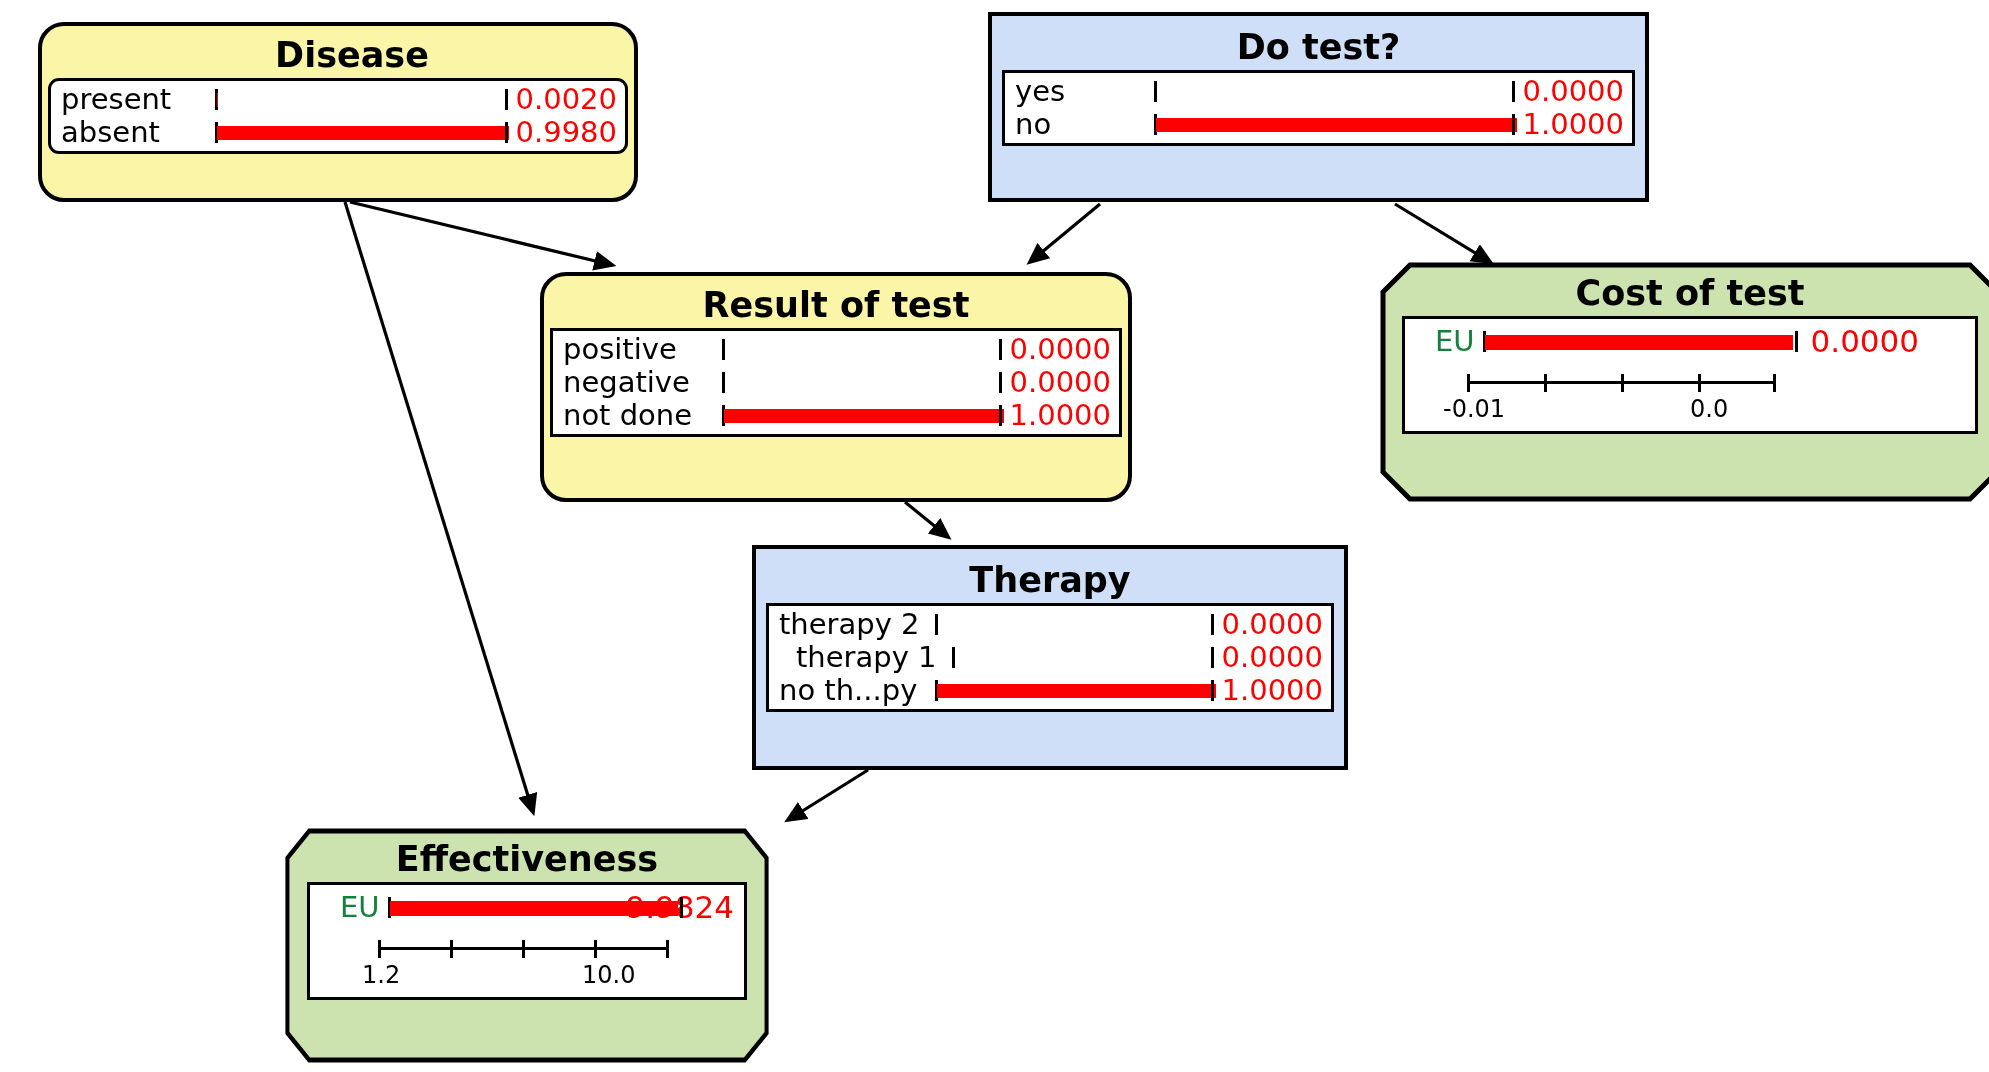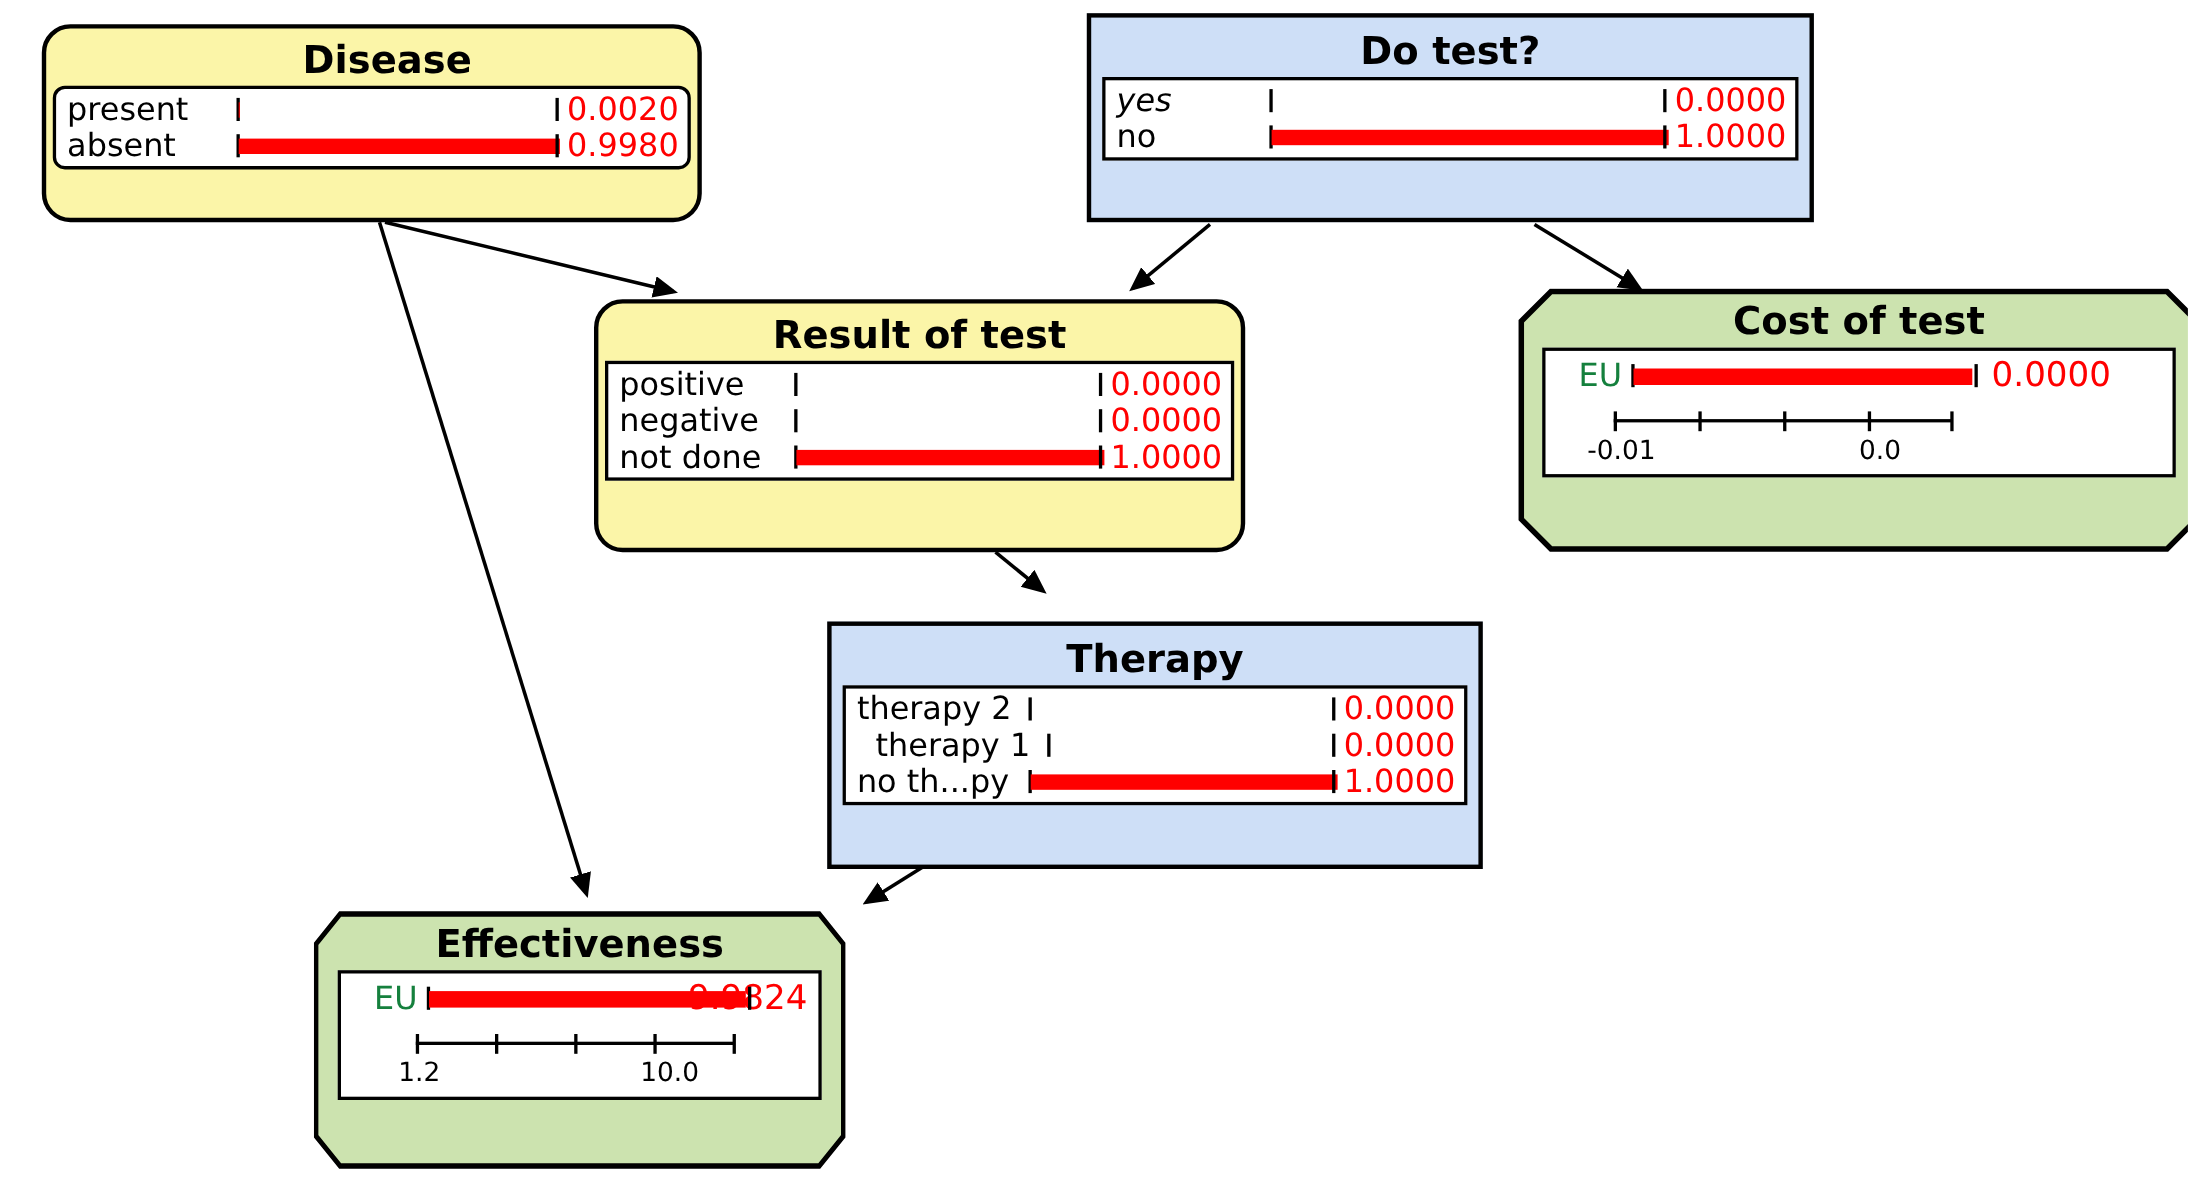--- a/index.html
+++ b/index.html
@@ -253,21 +253,21 @@
         </div>
       </div>
     </div>
   </div>
 
   <div class="node decision" style="left:955px; top:12px; width:661px; height:190px;margin-left:33px;">
     <div class="node-title" style="margin-top:8px;">Do test?</div>
     <div class="panel" style="margin:0 10px;">
       <div class="states">
         <div class="state-row">
-          <span class="state-label" style="width:135px;font-style:italic;">yes</span>
+          <span class="state-label" style="width:135px;">yes</span>
           <span class="bar-track">
             <span class="tick-left"></span>
             <span class="bar-fill" style="width:0%;"></span>
             <span class="tick-right"></span>
           </span>
           <span class="state-value">0.0000</span>
         </div>
         <div class="state-row">
           <span class="state-label" style="width:135px;">no</span>
           <span class="bar-track">
@@ -339,21 +339,21 @@
           <span class="scale-tick" style="left:216px;"></span>
           <span class="scale-tick" style="left:293px;"></span>
           <span class="scale-tick" style="left:368px;"></span>
           <span class="scale-lab" style="left:38px;">-0.01</span>
           <span class="scale-lab" style="left:285px;">0.0</span>
         </div>
       </div>
     </div>
   </div>
 
-  <div class="node decision" style="left:752px; top:545px; width:596px; height:225px;margin-top:20px;">
+  <div class="node decision" style="left:752px; top:545px; width:596px; height:225px;">
     <div class="node-title" style="margin-top:8px;">Therapy</div>
     <div class="panel" style="margin:0 10px;">
       <div class="states">
         <div class="state-row">
           <span class="state-label" style="width:152px;">therapy 2</span>
           <span class="bar-track">
             <span class="tick-left"></span>
             <span class="bar-fill" style="width:0%;"></span>
             <span class="tick-right"></span>
           </span>

